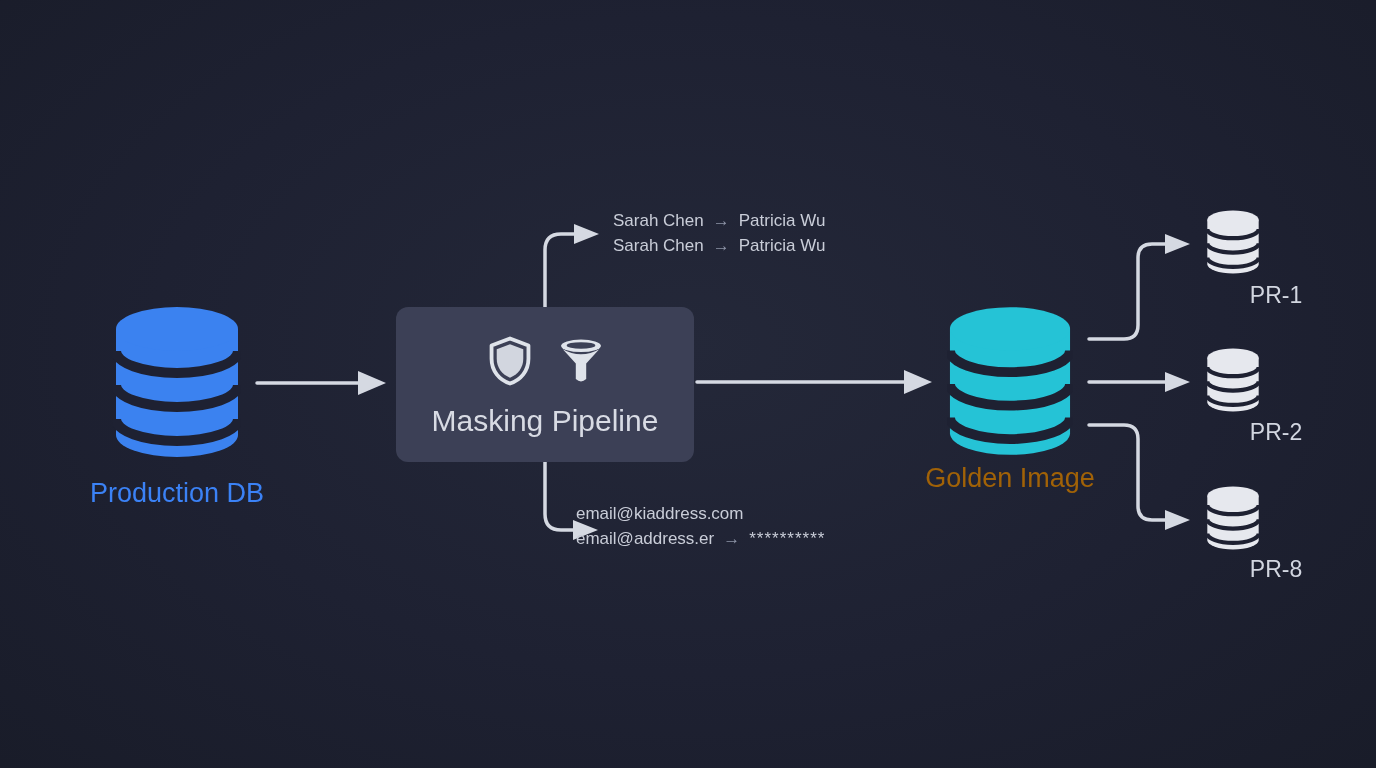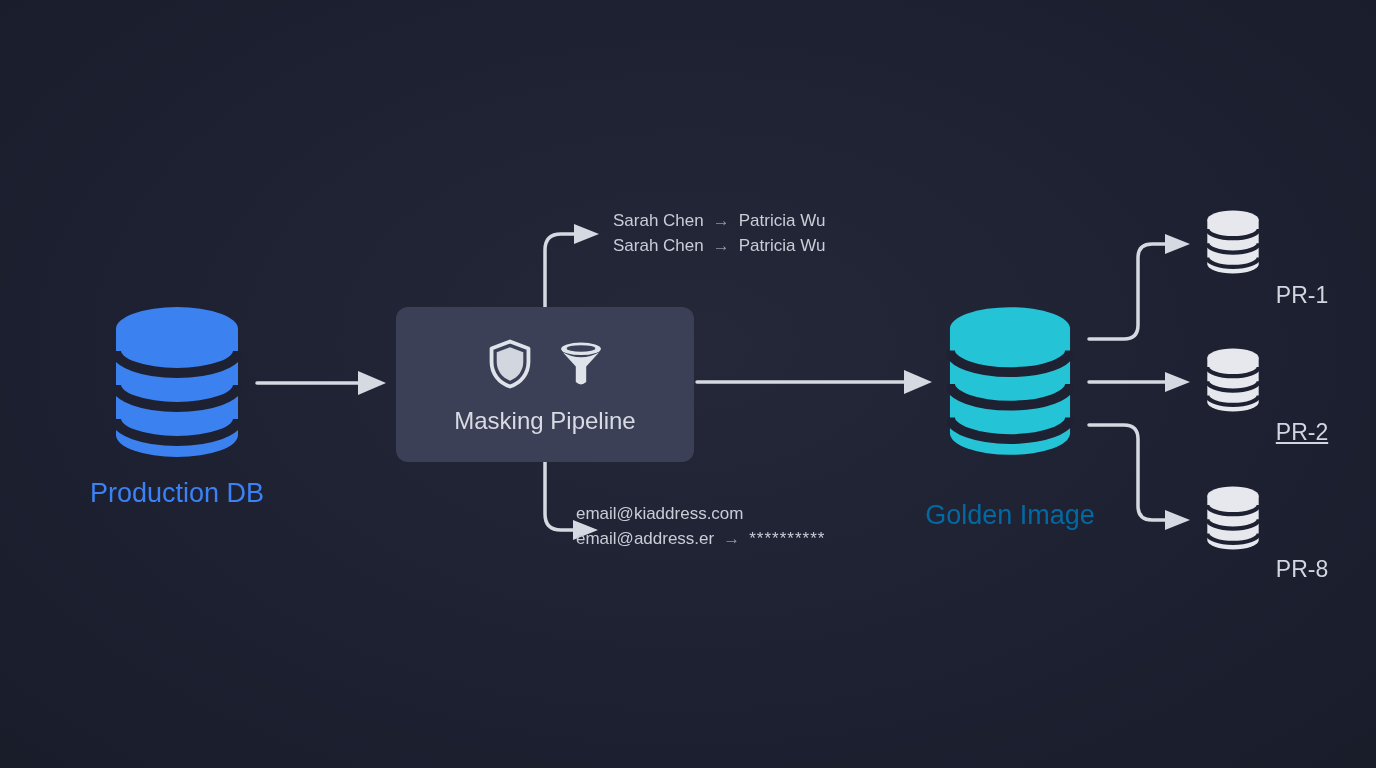--- a/index.html
+++ b/index.html
@@ -15,34 +15,34 @@
   .conn{stroke:#d5d9e2;stroke-width:3.5;fill:none;stroke-linecap:round;stroke-linejoin:round;}
   .head{fill:#d5d9e2;}
 
   
   .node-svg{position:absolute;z-index:2;}
   .band{fill:none;stroke:#1e2132;stroke-width:10;}
 
   
   .node-label{position:absolute;z-index:2;text-align:center;font-weight:500;}
   .label-production{left:37px;top:478px;width:280px;font-size:27px;color:#3b82f6;}
-  .label-golden{left:870px;top:500px;width:280px;font-size:27px;color:#0369a1;}
-  .label-replica{width:120px;left:1242px;font-size:23px;color:#d2d6e0;font-weight:400;}
+  .label-golden{left:870px;top:463px;width:280px;font-size:27px;color:#a16207;}
+  .label-replica{width:120px;left:1216px;font-size:23px;color:#d2d6e0;font-weight:400;}
   .label-pr1{top:282px;}
-  .label-pr2{top:419px;text-decoration:underline;}
+  .label-pr2{top:419px;}
   .label-pr3{top:556px;}
 
   
   .pipeline-box{
     position:absolute;z-index:2;left:396px;top:307px;width:298px;height:155px;
     background:#3c4056;border-radius:12px;
     display:flex;flex-direction:column;align-items:center;justify-content:center;gap:14px;
   }
   .pipeline-icons{display:flex;gap:18px;align-items:center;}
-  .pipeline-label{font-size:24px;color:#d8dbe4;font-weight:500;text-align:center;}
+  .pipeline-label{font-size:30px;color:#d8dbe4;font-weight:500;text-align:center;}
 
   
   .annotation{position:absolute;z-index:2;font-size:17px;line-height:25px;color:#c9cdd8;}
   .anno-top{left:613px;top:208px;}
   .anno-bottom{left:576px;top:501px;}
   .anno-row{display:flex;gap:9px;white-space:nowrap;align-items:center;}
   .anno-arrow{color:#8e95a8;}
   .anno-stars{letter-spacing:1px;}
 </style>
 </head>

